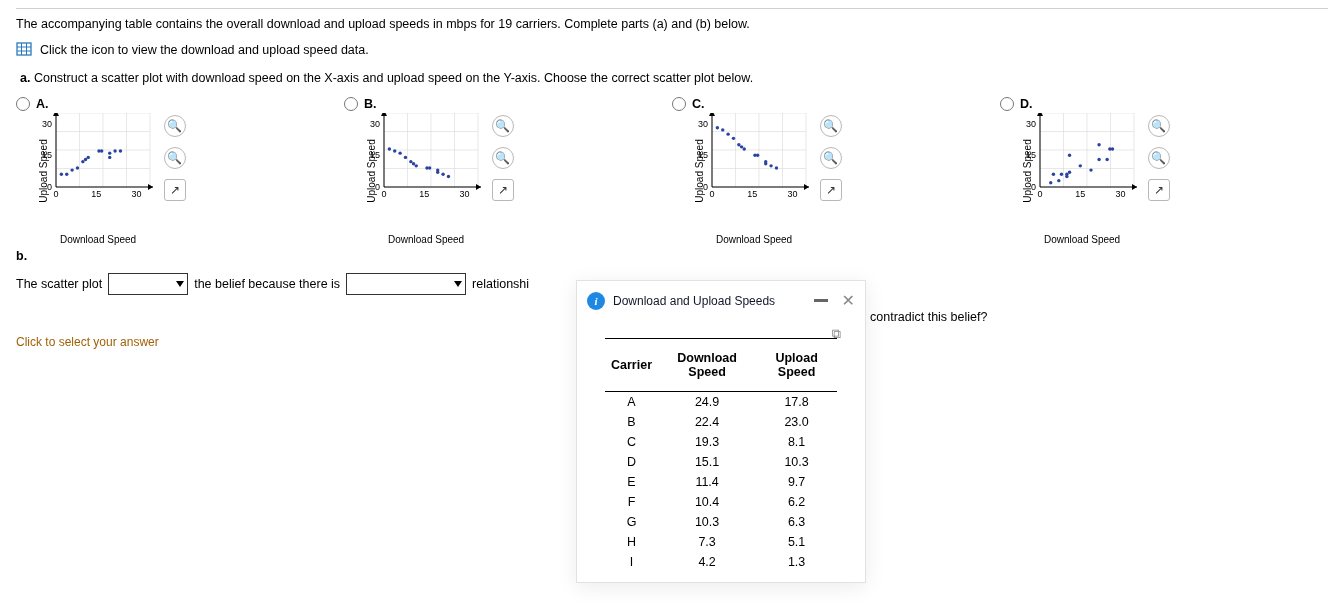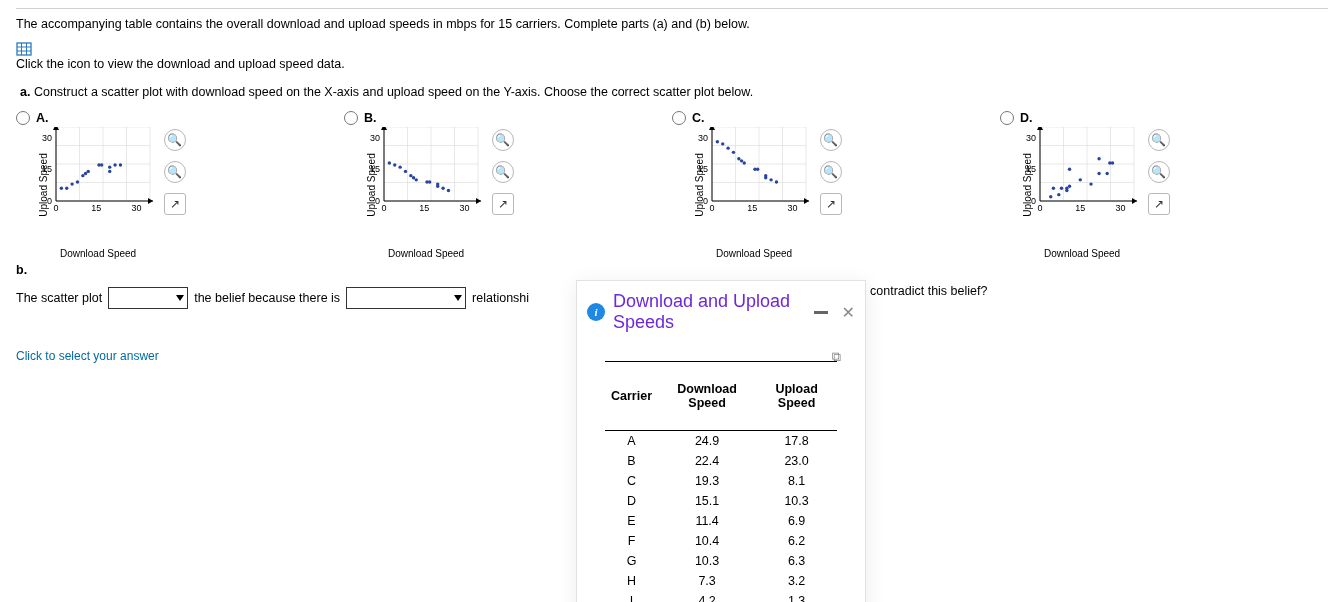--- a/index.html
+++ b/index.html
@@ -1,19 +1,19 @@
 <!DOCTYPE html>
 <html><head>
 <meta charset="utf-8">
 <style>
 * { box-sizing: border-box; margin: 0; padding: 0; }
 body { font-family: Arial, sans-serif; font-size: 12.5px; color: #000; background: #fff; padding: 8px 16px; width: 1344px; }
 .hr { border-top: 1px solid #d0d0d0; margin-bottom: 8px; }
 .question-text { margin: 6px 0 10px 0; }
-.data-link-row { display: flex; align-items: flex-start; margin: 10px 0 14px 0; flex-direction: column; }
+.data-link-row { display: flex; align-items: flex-end; gap: 8px; margin: 10px 0 14px 0; }
 .table-icon { width: 16px; height: 16px; color: #2a7abf; }
 .section-label { margin: 10px 4px; }
 .part-bold { font-weight: bold; }
 .options-row { display: flex; align-items: flex-start; gap: 0; margin: 8px 0 18px 0; }
 .option { display: flex; flex-direction: row; align-items: flex-start; width: 25%; }
 .radio-wrap { display: flex; align-items: center; gap: 6px; margin-top: 2px; }
 input[type=radio] { width: 14px; height: 14px; }
 .opt-label { font-weight: bold; }
 .chart-group { display: flex; align-items: flex-start; margin-left: 4px; }
 .chart-box { position: relative; width: 140px; height: 120px; }
@@ -21,42 +21,42 @@
 .xlabel { position: absolute; bottom: -14px; left: 40px; font-size: 10px; }
 svg.chart { position: absolute; left: 18px; top: 2px; }
 .tools { display: flex; flex-direction: column; gap: 10px; margin-left: 4px; margin-top: 4px; }
 .tool-btn { width: 22px; height: 22px; border: 1px solid #b8b8b8; border-radius: 50%; display: flex; align-items: center; justify-content: center; background: #fff; font-size: 12px; color: #333; }
 .tool-btn.sq { border-radius: 3px; }
 .partb-row { margin: 10px 0; display: flex; align-items: center; flex-wrap: wrap; gap: 4px; }
 .answer-row { display: flex; align-items: center; gap: 6px; margin: 8px 0 40px 0; text-align: right; }
 .dd { border: 1px solid #333; height: 22px; min-width: 80px; display: flex; align-items: center; justify-content: flex-end; padding-right: 3px; background: #fff; }
 .dd-caret { width: 0; height: 0; border-left: 4px solid transparent; border-right: 4px solid transparent; border-top: 6px solid #000; }
 .dd.wide { min-width: 120px; }
-.click-sel { color: #0369a1; font-size: 12px; }
+.click-sel { color: #a16207; font-size: 12px; }
 
 
 .dialog { position: absolute; left: 576px; top: 280px; width: 290px; border: 1px solid #e2e2e2; background: #fff; box-shadow: 0 4px 20px rgba(0,0,0,0.08); }
 .dlg-header { display: flex; align-items: center; padding: 10px 10px; gap: 8px; }
 .info-ico { width: 18px; height: 18px; border-radius: 50%; background: #1e88e5; color: #fff; display: flex; align-items: center; justify-content: center; font-size: 11px; font-weight: bold; font-style: italic; font-family: Georgia, serif; }
-.dlg-title { flex: 1; font-size: 18px; color: #6d28d9; }
+.dlg-title { flex: 1; font-size: 12px; color: #0f172a; }
 .min-ico { width: 14px; height: 3px; background: #666; margin-right: 6px; }
 .close-ico { font-size: 16px; color: #888; }
 .dlg-body { padding: 18px 28px 10px 28px; position: relative; }
 .copy-ico { position: absolute; right: 24px; top: 6px; color: #888; font-size: 13px; }
 table.data { border-collapse: collapse; width: 100%; font-size: 12.5px; }
-table.data th { border-bottom: 1px solid #000; border-top: 1px solid #000; padding: 20px 6px; font-weight: bold; text-align: center; }
+table.data th { border-bottom: 1px solid #000; border-top: 1px solid #000; padding: 12px 6px; font-weight: bold; text-align: center; }
 table.data td { padding: 3px 6px; text-align: center; }
 
 .chart-tick { font-size: 9px; }
 </style>
 </head>
 <body>
 
 <div class="hr"></div>
-<div class="question-text">The accompanying table contains the overall download and upload speeds in mbps for 15 carriers. Complete parts (a) and (b) below.</div>
+<div class="question-text">The accompanying table contains the overall download and upload speeds in mbps for 19 carriers. Complete parts (a) and (b) below.</div>
 
 <div class="data-link-row">
   <span class="table-icon">
     <svg viewBox="0 0 16 16" width="16" height="16">
         <rect x="1" y="2" width="14" height="12" fill="none" stroke="#2a7abf" stroke-width="1.3"></rect>
         <line x1="1" y1="6" x2="15" y2="6" stroke="#2a7abf" stroke-width="1"></line>
         <line x1="1" y1="10" x2="15" y2="10" stroke="#2a7abf" stroke-width="1"></line>
         <line x1="5.5" y1="2" x2="5.5" y2="14" stroke="#2a7abf" stroke-width="1"></line>
         <line x1="10.5" y1="2" x2="10.5" y2="14" stroke="#2a7abf" stroke-width="1"></line>
       </svg>
@@ -342,40 +342,40 @@
             <td>8.1</td>
           </tr>
           <tr>
             <td>D</td>
             <td>15.1</td>
             <td>10.3</td>
           </tr>
           <tr>
             <td>E</td>
             <td>11.4</td>
-            <td>6.9</td>
+            <td>9.7</td>
           </tr>
           <tr>
             <td>F</td>
             <td>10.4</td>
             <td>6.2</td>
           </tr>
           <tr>
             <td>G</td>
             <td>10.3</td>
             <td>6.3</td>
           </tr>
           <tr>
             <td>H</td>
             <td>7.3</td>
-            <td>3.2</td>
+            <td>5.1</td>
           </tr>
           <tr>
             <td>I</td>
             <td>4.2</td>
             <td>1.3</td>
           </tr>
         </tbody>
     </table>
   </div>
 </div>
 
-<span style="position:absolute; left:870px; top:284px;">contradict this belief?</span>
+<span style="position:absolute; left:870px; top:310px;">contradict this belief?</span>
 
 </body></html>

